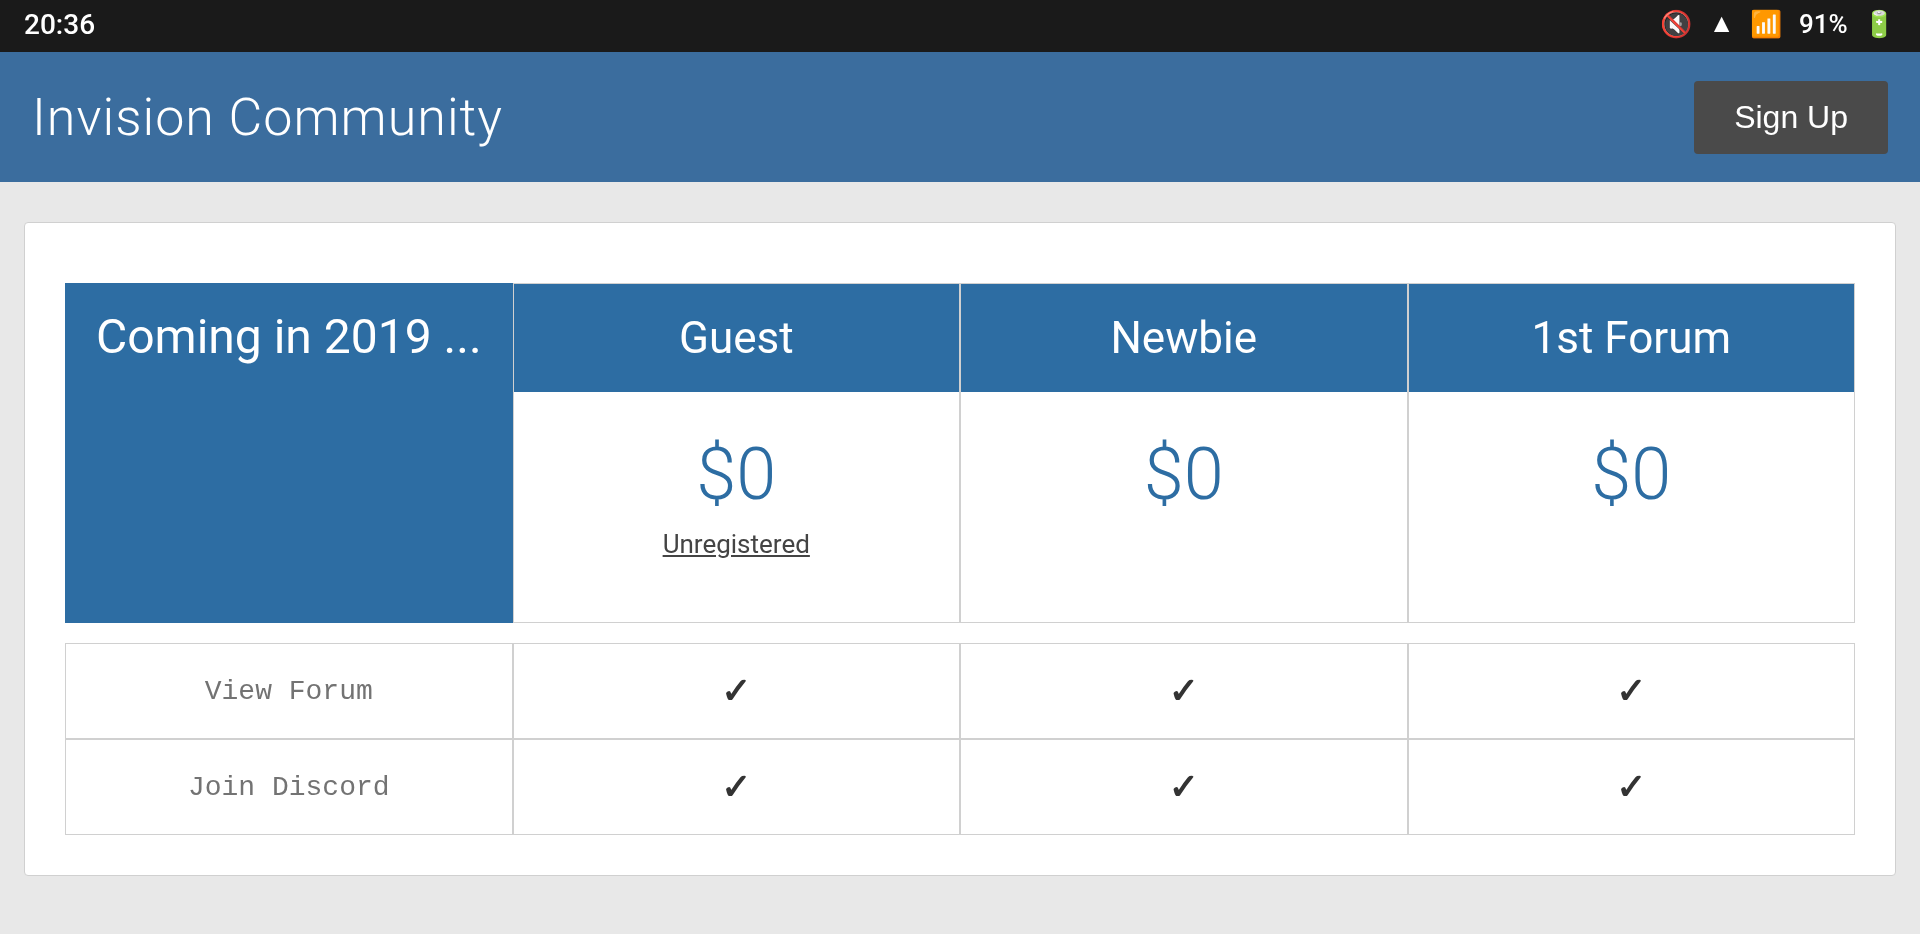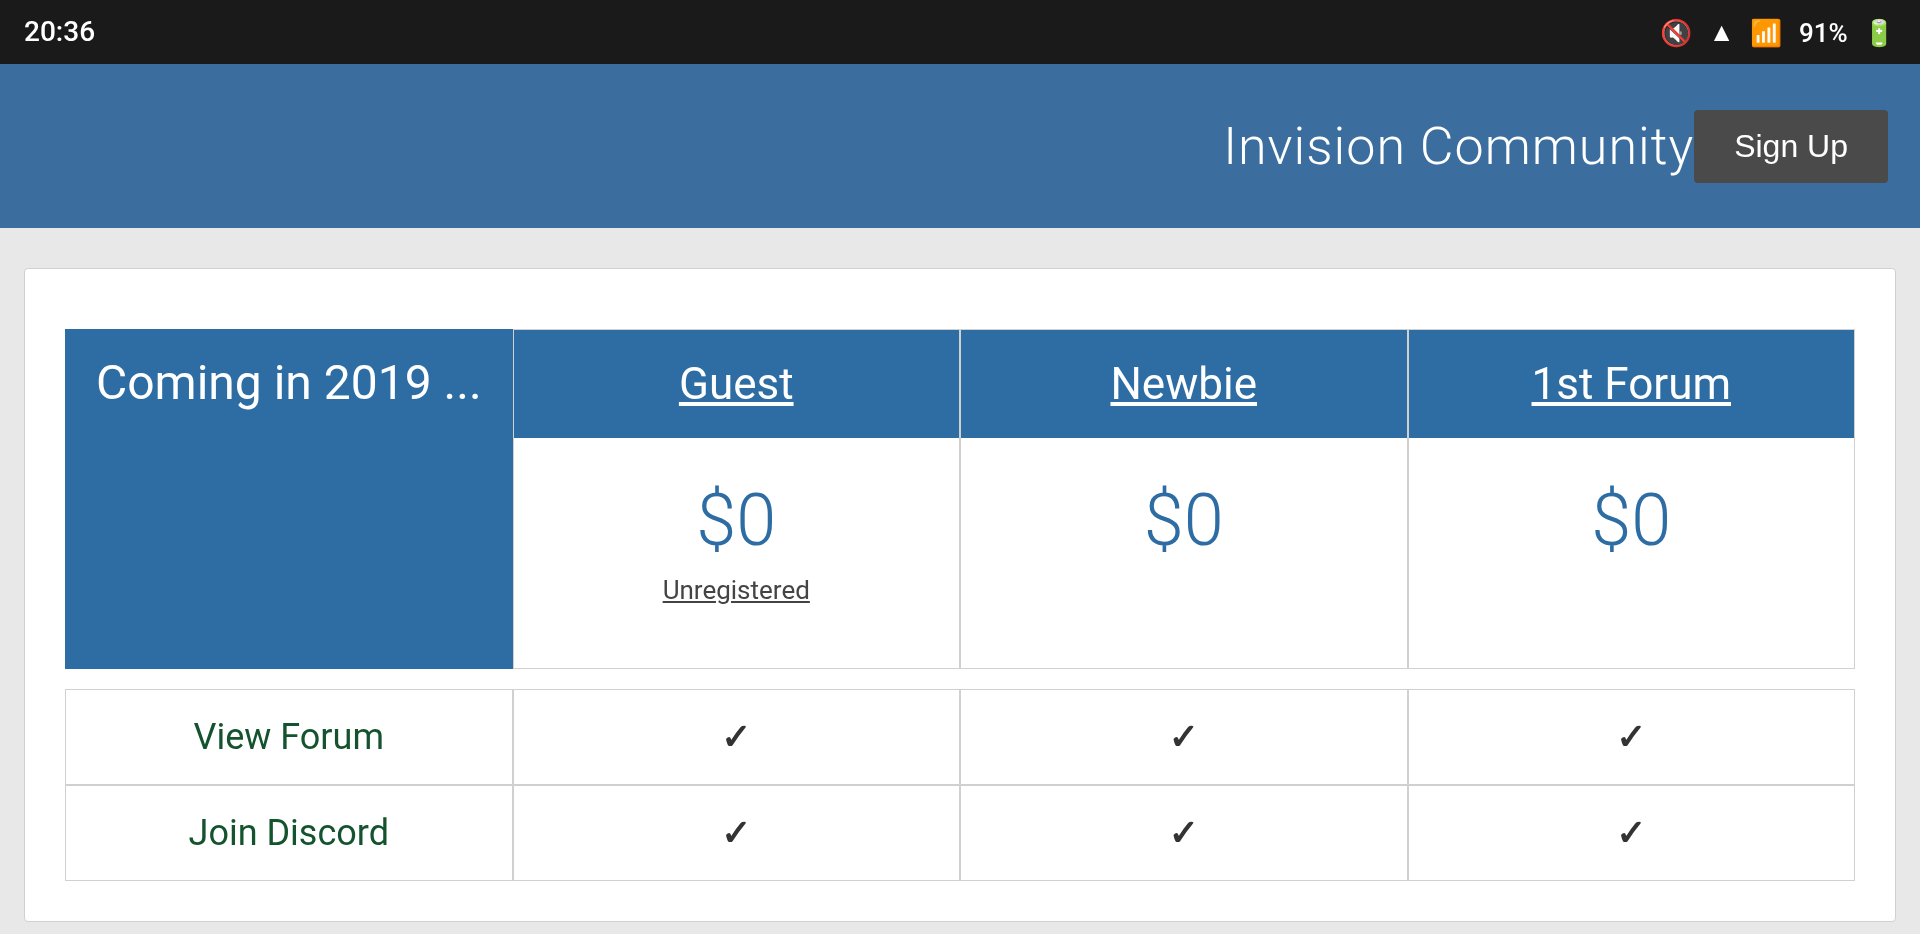--- a/index.html
+++ b/index.html
@@ -14,42 +14,42 @@
       width: 1920px;
       min-height: 934px;
     }
 
     
     .status-bar {
       background: #1a1a1a;
       color: white;
       display: flex;
       justify-content: space-between;
-      align-items: flex-end;
-      padding: 16px 24px;
-      height: 64px;
+      align-items: flex-start;
+      padding: 8px 24px;
+      height: 52px;
       font-size: 28px;
       font-weight: 500;
     }
 
     .status-right {
       display: flex;
       align-items: center;
       gap: 16px;
       font-size: 26px;
     }
 
     
     .navbar {
       background: #3b6d9e;
       display: flex;
       align-items: center;
-      justify-content: flex-end;
+      justify-content: space-between;
       padding: 0 32px;
-      height: 164px;
+      height: 130px;
     }
 
     .navbar-brand {
       color: white;
       font-size: 52px;
       font-weight: 300;
       letter-spacing: 1px;
     }
 
     .navbar-right {
@@ -122,21 +122,20 @@
       padding: 20px;
     }
 
     .tier-header {
       background: #2d6da3;
       color: white;
       text-align: center;
       padding: 28px 20px;
       font-size: 44px;
       font-weight: 400;
-      text-decoration: underline;
     }
 
     .tier-body {
       padding: 40px 20px 36px;
       text-align: center;
       background: white;
     }
 
     .tier-price {
       font-size: 72px;
@@ -167,22 +166,23 @@
       display: flex;
       align-items: center;
       justify-content: center;
       height: 96px;
       font-size: 28px;
       color: #333;
     }
 
     .feature-cell-label {
       justify-content: center;
-      font-size: 36px;
-      color: #14532d;
+      font-size: 28px;
+      color: #737373;
+      font-family: Liberation Mono, monospace;
     }
 
     .checkmark {
       color: #333;
       font-size: 36px;
       font-weight: bold;
     }
   </style>
 </head>
 <body>

